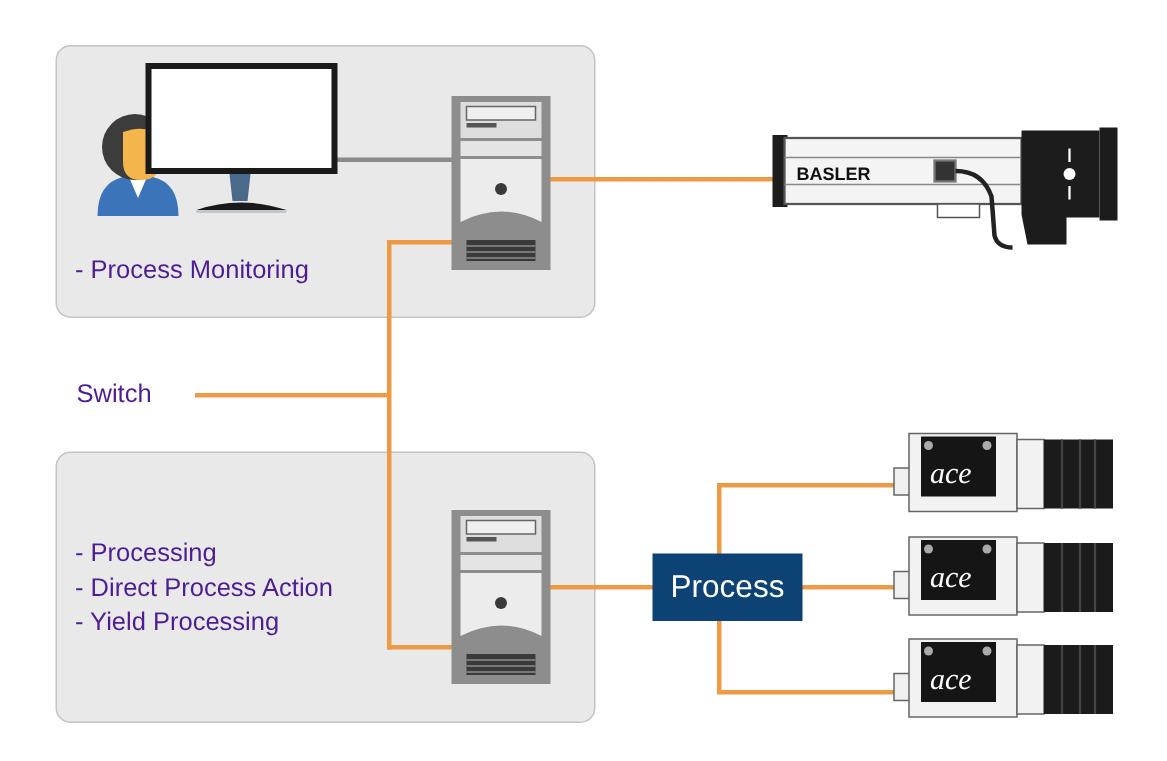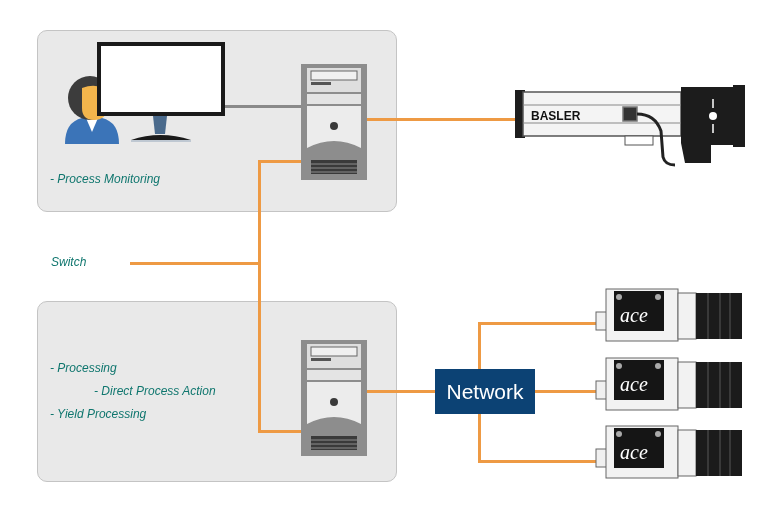--- a/index.html
+++ b/index.html
@@ -1,19 +1,19 @@
 <!DOCTYPE html>
 <html><head>
   <meta charset="utf-8">
   <style>
     html, body { margin: 0; padding: 0; background: #ffffff; }
     body { width: 778px; height: 507px; position: relative; overflow: hidden;
            font-family: "Liberation Sans", sans-serif; }
     .panel { position: absolute; background: #e9e9e9; border: 1px solid #c4c4c4; border-radius: 10px; }
-    .label { position: absolute; color: #0f766e; font-size: 12px; line-height: 23px; white-space: nowrap; font-style: italic; }
+    .label { position: absolute; color: #4c1d95; font-size: 17px; line-height: 23px; white-space: nowrap; }
     .wire { position: absolute; background: #ee9a44; }
     .gray-wire { position: absolute; background: #8a8a8a; }
     .switch { position: absolute; background: #0c4274; color: #ffffff; font-size: 21px;
               display: flex; align-items: center; justify-content: center; }
     svg { position: absolute; overflow: visible; }
   </style>
 </head>
 <body>
 
 <div class="panel" style="left:37px;top:30px;width:358px;height:180px;"></div>
@@ -65,24 +65,24 @@
   <rect x="6" y="30" width="54" height="10" fill="#e4e4e4"></rect>
   <path d="M6 42 L60 42 L60 84 Q33 70 6 84 Z" fill="#ececec"></path>
   <circle cx="33" cy="62" r="4" fill="#3a3a3a"></circle>
   <rect x="10" y="96" width="46" height="14" fill="#3a3a3a"></rect>
   <path d="M10 100 H56 M10 104 H56 M10 108 H56" stroke="#8d8d8d" stroke-width="1"></path>
 </svg>
 
 <div class="label" style="left:50px;top:168px;">- Process Monitoring</div>
 <div class="label" style="left:51px;top:251px;">Switch</div>
 <div class="label" style="left:50px;top:357px;text-align:right;">- Processing</div>
-<div class="label" style="left:50px;top:380px;margin-left:44px;">- Direct Process Action</div>
+<div class="label" style="left:50px;top:380px;">- Direct Process Action</div>
 <div class="label" style="left:50px;top:403px;">- Yield Processing</div>
 
-<div class="switch" style="left:435px;top:369px;width:100px;height:45px;">Network</div>
+<div class="switch" style="left:435px;top:369px;width:100px;height:45px;">Process</div>
 
 <svg style="left:515px;top:83px;" width="230" height="85" viewBox="0 0 230 85">
   <rect x="0" y="7" width="10" height="48" fill="#1d1d1d"></rect>
   <rect x="8" y="9" width="158" height="44" fill="#f4f4f4" stroke="#555" stroke-width="1.5"></rect>
   <line x1="8" y1="22" x2="166" y2="22" stroke="#888" stroke-width="1"></line>
   <line x1="8" y1="40" x2="166" y2="40" stroke="#888" stroke-width="1"></line>
   <text x="16" y="37" font-family="Liberation Sans, sans-serif" font-weight="bold" font-size="12" fill="#111">BASLER</text>
   <rect x="108" y="24" width="14" height="14" fill="#333" stroke="#777" stroke-width="1.5"></rect>
   <path d="M122 31 Q140 31 146 48 L148 74 Q150 82 160 82" fill="none" stroke="#222" stroke-width="3"></path>
   <rect x="110" y="53" width="28" height="9" fill="#fff" stroke="#555" stroke-width="1"></rect>

